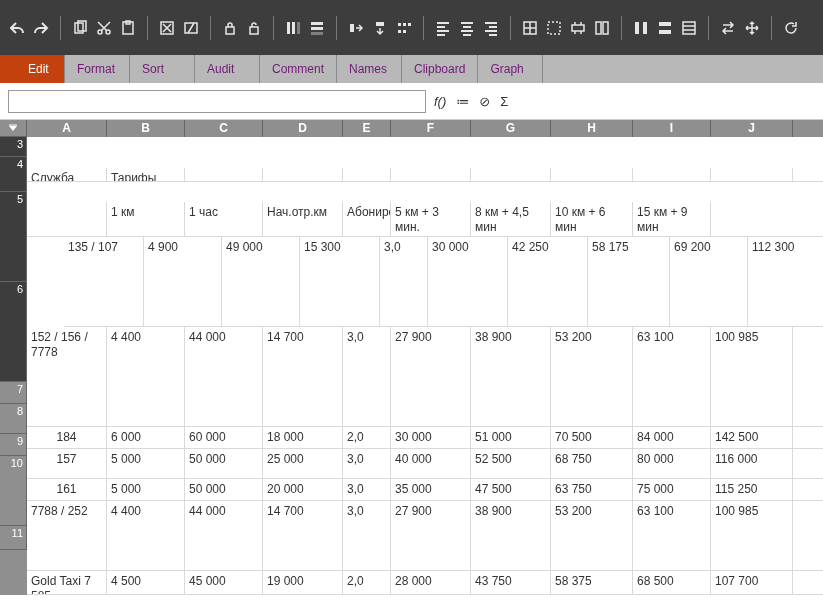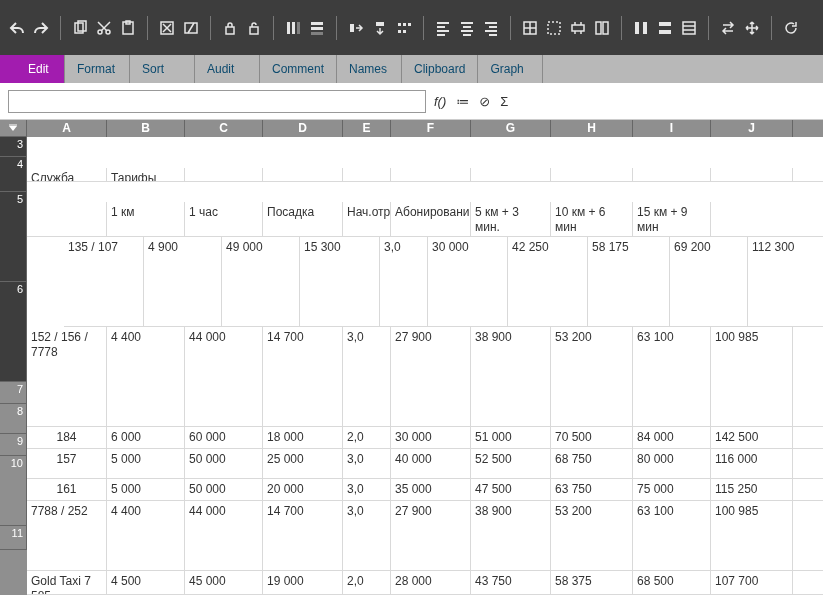--- a/index.html
+++ b/index.html
@@ -40,26 +40,26 @@
     height: 28px;
     background: #b8b8b8;
     display: flex;
   }
   .tab {
     border-right: 1px solid #8a8a8a;
     padding: 0 12px;
     height: 28px;
     line-height: 28px;
     min-width: 65px;
-    color: #0c4a6e;
+    color: #701a75;
     font-size: 12px;
     cursor: pointer;
   }
   .tab.active {
-    background: #a21caf;
+    background: #c2410c;
     color: #fff;
     padding-left: 28px;
   }
 
   
   .formula-row {
     display: flex;
     align-items: center;
     gap: 8px;
     padding: 7px 8px 6px;
@@ -375,24 +375,24 @@
         <div class="cell"></div>
         <div class="cell"></div>
         <div class="cell"></div>
         <div class="cell"></div>
         <div class="cell"></div>
       </div>
       <div class="row cols-grid" style="height: 35px; margin-top: 20px;">
         <div class="cell"></div>
         <div class="cell">1 км</div>
         <div class="cell">1 час</div>
-        <div class="cell">Посадка</div>
         <div class="cell">Нач.отр.км</div>
         <div class="cell">Абонирование</div>
         <div class="cell">5 км + 3 мин.</div>
+        <div class="cell">8 км + 4,5 мин</div>
         <div class="cell">10 км + 6 мин</div>
         <div class="cell">15 км + 9 мин</div>
       </div>
       <div class="row cols-grid" style="height: 90px; margin-left: 37px;">
         <div class="cell">135 / 107</div>
         <div class="cell">4 900</div>
         <div class="cell">49 000</div>
         <div class="cell">15 300</div>
         <div class="cell">3,0</div>
         <div class="cell">30 000</div>

